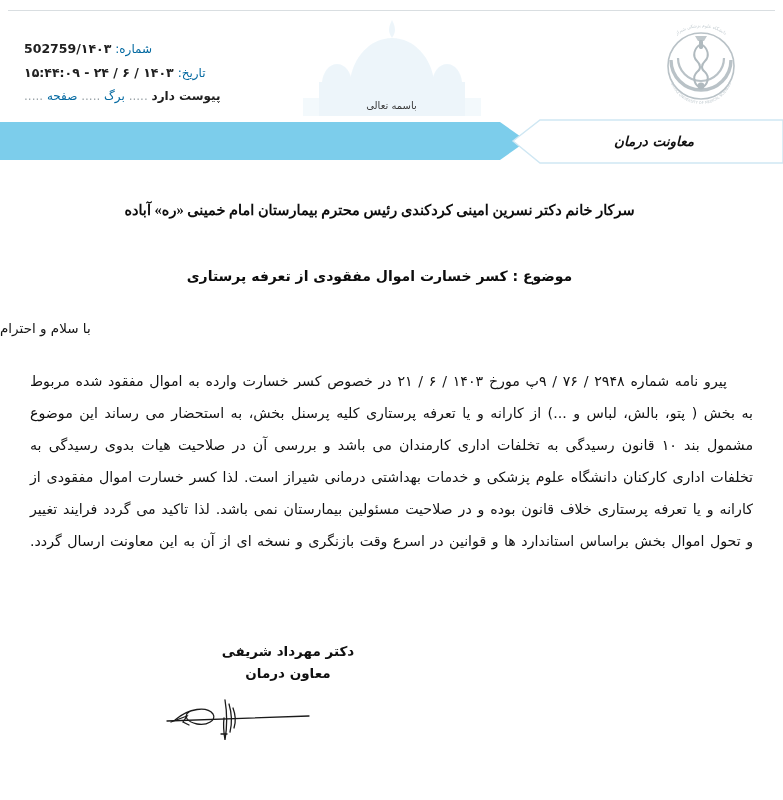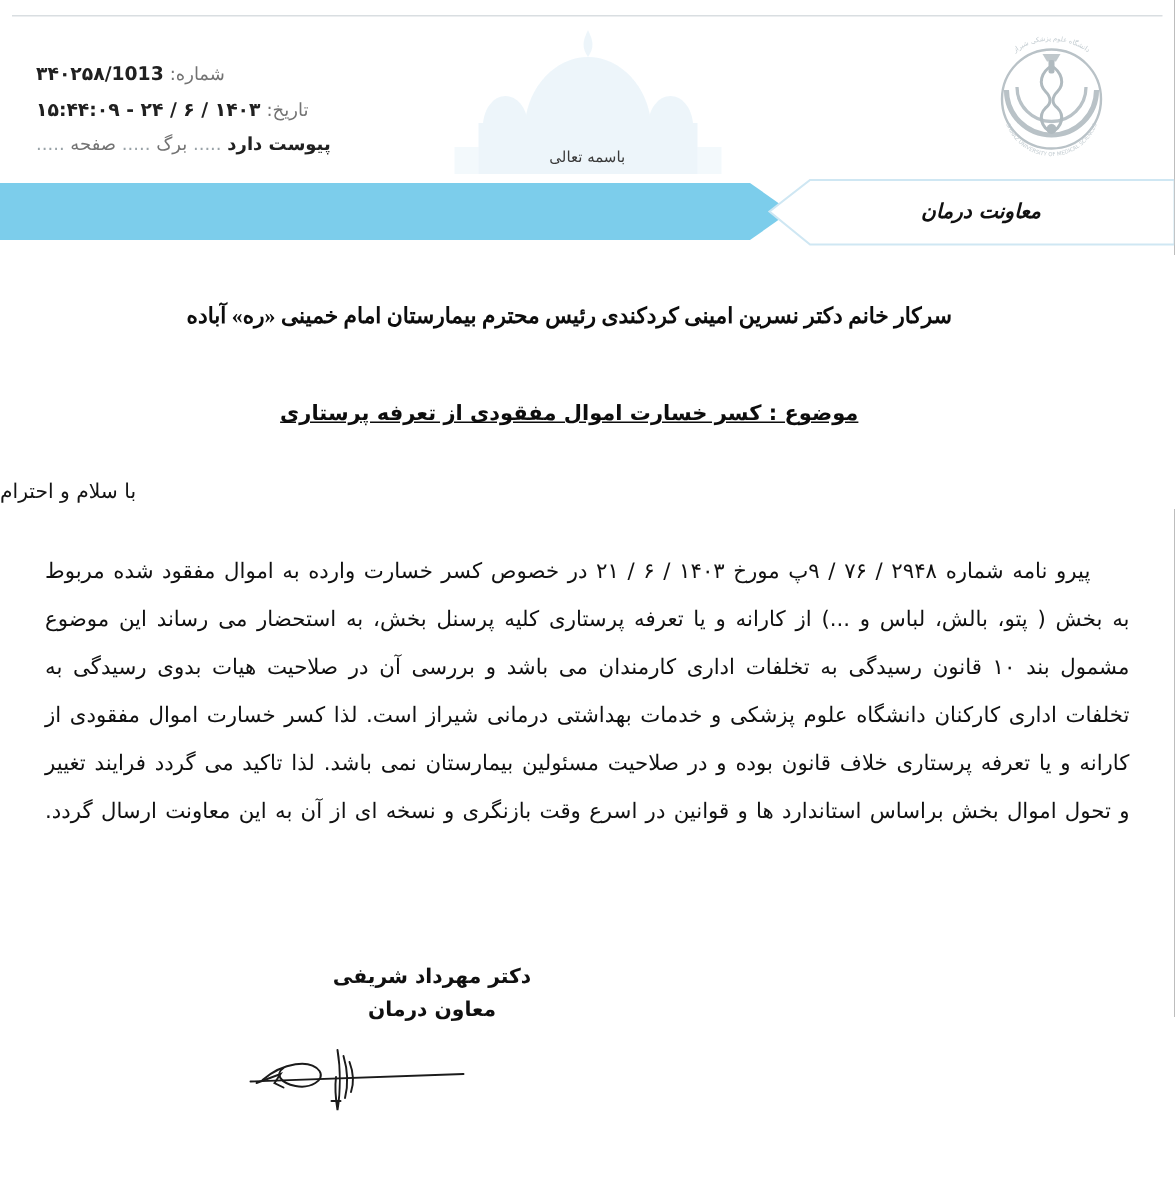--- a/index.html
+++ b/index.html
@@ -60,21 +60,21 @@
     font-size: 12.5px;
     color: #2b2b2b;
     line-height: 21px;
   }
   .meta-row {
     white-space: nowrap;
     margin-bottom: 2px;
     position: relative;
   }
   .meta-label {
-    color: #737373;
+    color: #0369a1;
     font-size: 12px;
   }
   .meta-value {
     font-weight: bold;
     letter-spacing: 0.2px;
     color: #202020;
   }
   .dotline {
     color: #9aa3a8;
     letter-spacing: 0.5px;
@@ -140,21 +140,20 @@
   }
   .subject {
     position: absolute;
     top: 268px;
     left: 0;
     right: 24px;
     text-align: center;
     font-size: 14px;
     font-weight: bold;
     color: #0d0d0d;
-    text-decoration: underline;
   }
   .greeting {
     position: absolute;
     top: 320px;
     right: 0;
     left: 0;
     padding-right: 0;
     text-align: left;
     margin-right: 190px;
     font-size: 13.5px;
@@ -239,21 +238,21 @@
         <text><textPath href="#arcTop" startOffset="50%" text-anchor="middle">دانشگاه علوم پزشکی شیراز</textPath></text>
         <path id="arcBot" d="M22 58 a32 32 0 0 0 64 0" fill="none"></path>
         <text font-size="3.6"><textPath href="#arcBot" startOffset="50%" text-anchor="middle">SHIRAZ UNIVERSITY OF MEDICAL SCIENCES</textPath></text>
       </g>
     </svg>
   </div>
 
   <div class="meta">
     <div class="meta-row">
       <span class="meta-label">شماره:</span>
-      <span class="meta-value">۳۴۰۲۵۸/1013</span>
+      <span class="meta-value">502759/۱۴۰۳</span>
     </div>
     <div class="meta-row">
       <span class="meta-label">تاریخ:</span>
       <span class="meta-value">۱۴۰۳ / ۶ / ۲۴ - ۱۵:۴۴:۰۹</span>
     </div>
     <div class="meta-row row-attach">
       <span class="meta-value">پیوست دارد</span>
       <span class="dotline">.....</span>
       <span class="meta-label">برگ</span>
       <span class="dotline">.....</span>

